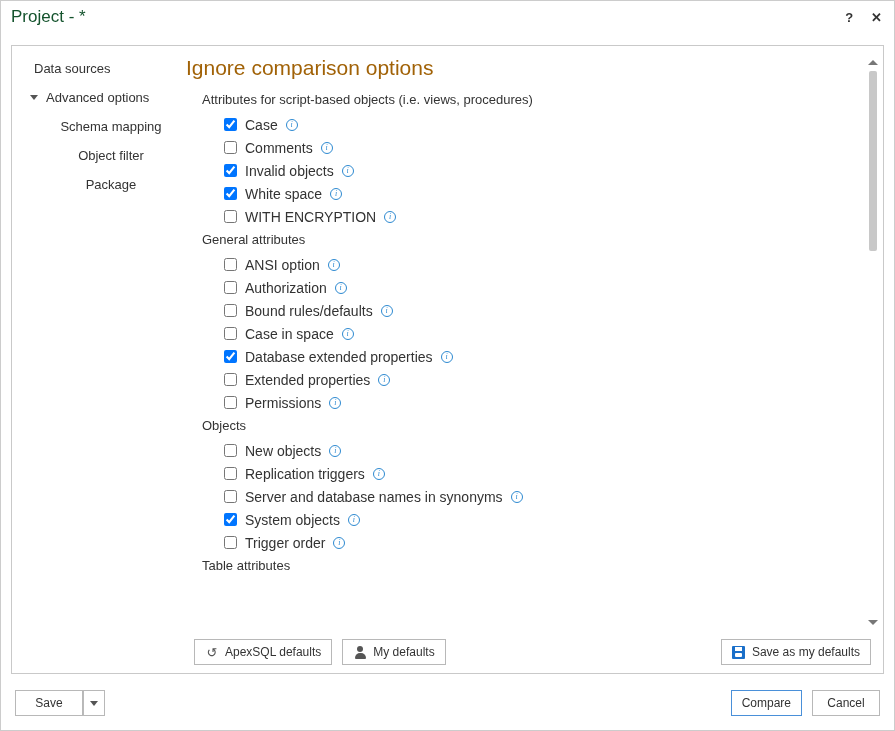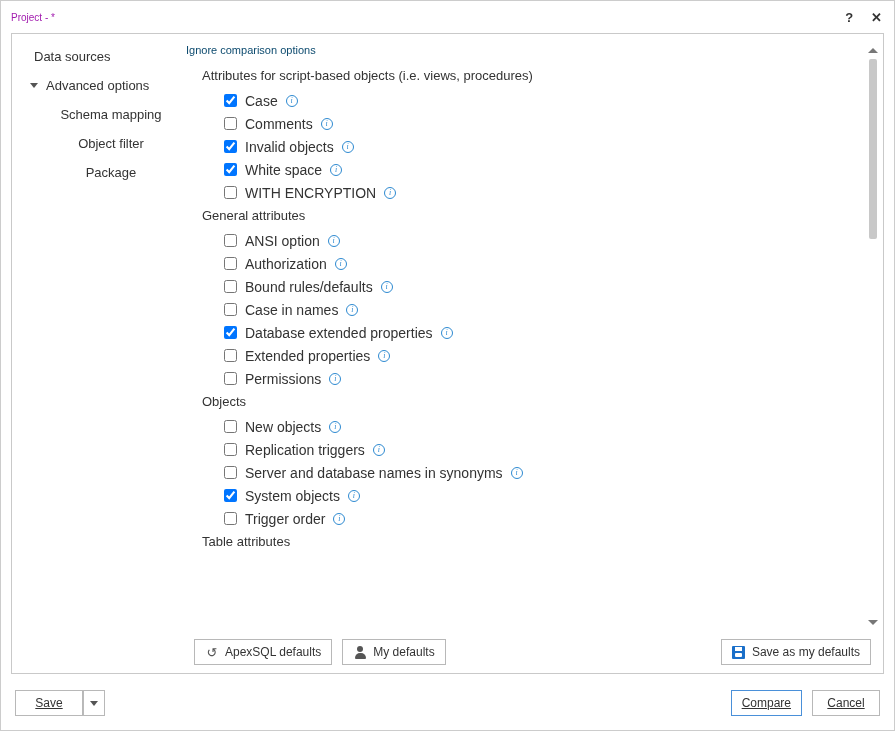--- a/index.html
+++ b/index.html
@@ -9,39 +9,39 @@
       background: #fff;
       width: 895px;
       height: 731px;
       overflow: hidden;
     }
     .window { width: 895px; height: 731px; display: flex; flex-direction: column; border: 1px solid #ccc; }
     .titlebar {
       display: flex; align-items: center; justify-content: space-between;
       padding: 4px 12px 4px 10px; height: 32px;
     }
-    .titlebar .title { font-size: 10px; color: #a21caf; }
+    .titlebar .title { font-size: 17px; color: #14532d; }
     .titlebar .controls { display: flex; gap: 18px; align-items: center; }
     .titlebar .ctrl-btn { cursor: pointer; font-size: 13px; font-weight: bold; color: #333; }
     .main-frame {
-      flex: 1; margin: 0 10px 8px 10px; border: 1px solid #c9c9c9;
+      flex: 1; margin: 12px 10px 8px 10px; border: 1px solid #c9c9c9;
       display: flex; flex-direction: column; overflow: hidden;
     }
     .body-row { flex: 1; display: flex; overflow: hidden; }
     .sidebar { width: 166px; padding-top: 8px; }
     .sidebar-item {
       padding: 7px 8px 7px 22px; font-size: 13px; color: #333; cursor: pointer;
     }
     .sidebar-item.selected { background: #0a7bd1; color: #fff; }
     .sidebar-item.indented { padding-left: 30px; position: relative; display:flex; align-items:center; gap:4px; }
     .sidebar-item.sub { padding-left: 40px; text-align: center; }
     .chev-down { width:0; height:0; border-left:4px solid transparent; border-right:4px solid transparent; border-top:5px solid #555; display:inline-block; margin-right:4px; margin-left:-12px;}
     .content { flex: 1; display: flex; overflow: hidden; position: relative; padding: 10px 2px 0 6px; }
     .scroll-area { flex: 1; overflow: hidden; padding-right: 6px; padding-left:2px;}
-    .page-title { font-size: 11px; color: #0c4a6e; margin-bottom: 12px; }
+    .page-title { font-size: 21px; color: #a16207; margin-bottom: 12px; }
     .section-title { font-size: 13px; color: #333; margin: 8px 0 10px 0; }
     .checklist { padding-left: 22px; }
     .check-row { display: flex; align-items: center; gap: 8px; margin-bottom: 8px; height: 15px; }
     .check-row input[type="checkbox"] { width: 13px; height: 13px; }
     .check-row .lbl { color: #333; font-size: 14px; }
     .info-icon {
       width: 12px; height: 12px; border-radius: 50%; border: 1px solid #2e8ad1;
       display: inline-flex; align-items: center; justify-content: center;
       color: #2e8ad1; font-size: 8px; font-family: Georgia, serif; font-style: italic;
     }
@@ -72,21 +72,21 @@
     .icn-save::after { content:""; position:absolute; bottom:2px; left:3px; width:7px; height:4px; background:#fff; border-radius:1px;}
     .footer {
       padding: 8px 14px 14px 14px; display:flex; justify-content:space-between; align-items:center;
     }
     .footer .right-btns { display:flex; gap:10px; }
     .footer .btn.primary { border:1.5px solid #4a90d9; }
     .split-btn { display:flex; }
     .split-btn .btn { border-radius:0; }
     .split-btn .drop { padding: 5px 6px; min-width: 22px; border-left: 1px solid #bababa;}
     .split-btn .drop .tri { width:0;height:0;border-left:4px solid transparent;border-right:4px solid transparent;border-top:5px solid #555; margin:auto;}
-    .btn.wide { min-width: 68px; justify-content:center;text-decoration:underline; }
+    .btn.wide { min-width: 68px; justify-content:center; }
     .content-wrap { margin-left: 16px;}
   </style>
 </head>
 <body>
 
 <div class="window">
   <div class="titlebar">
     <span class="title">Project  - *</span>
     <div class="controls">
       <span class="ctrl-btn">?</span>
@@ -151,21 +151,21 @@
                   <span class="lbl">Authorization</span>
                   <span class="info-icon">i</span>
                 </div>
                 <div class="check-row">
                   <input type="checkbox" style="">
                   <span class="lbl">Bound rules/defaults</span>
                   <span class="info-icon">i</span>
                 </div>
                 <div class="check-row">
                   <input type="checkbox" style="">
-                  <span class="lbl">Case in names</span>
+                  <span class="lbl">Case in space</span>
                   <span class="info-icon">i</span>
                 </div>
                 <div class="check-row">
                   <input type="checkbox" checked="" style="">
                   <span class="lbl">Database extended properties</span>
                   <span class="info-icon">i</span>
                 </div>
                 <div class="check-row">
                   <input type="checkbox" style="">
                   <span class="lbl">Extended properties</span>

